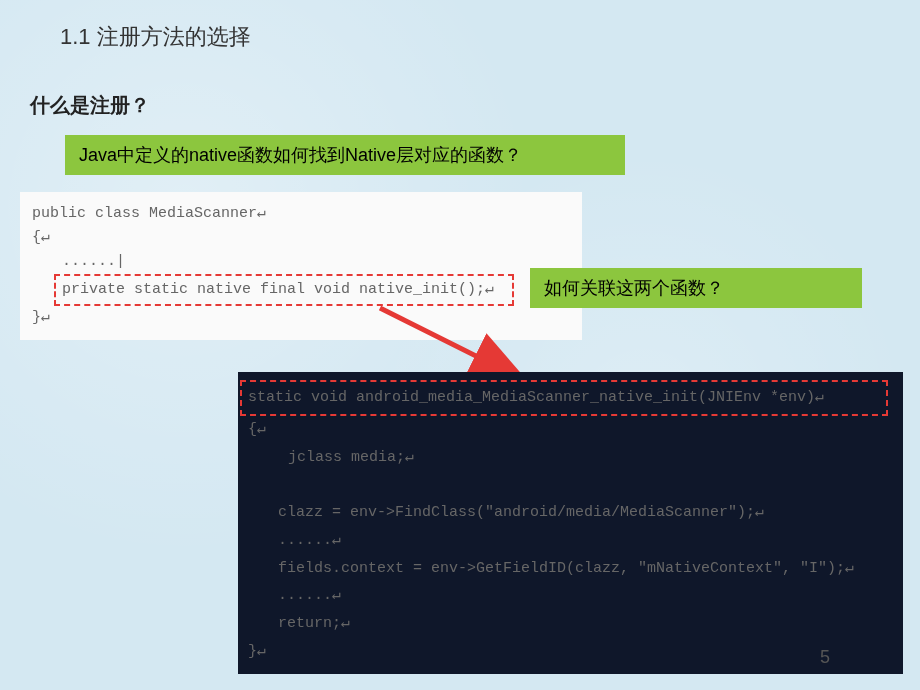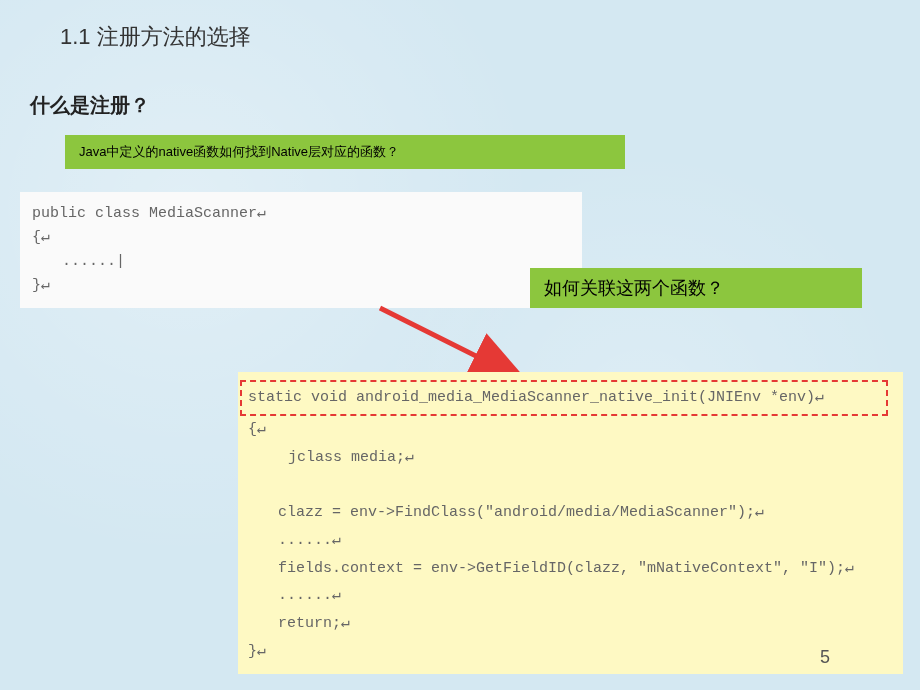--- a/index.html
+++ b/index.html
@@ -34,21 +34,21 @@
       font-weight: bold;
       color: #222;
       font-family: "Microsoft YaHei", sans-serif;
     }
     .green-box-1 {
       position: absolute;
       top: 135px;
       left: 65px;
       background: #8cc63e;
       padding: 8px 14px;
-      font-size: 13px;
+      font-size: 18px;
       color: #000;
       font-family: "Microsoft YaHei", sans-serif;
       width: 560px;
     }
     .green-box-2 {
       position: absolute;
       top: 268px;
       left: 530px;
       background: #8cc63e;
       padding: 8px 14px;
@@ -66,21 +66,21 @@
       padding: 10px 12px;
       font-size: 15px;
       color: #666;
       line-height: 1.6;
     }
     .code-block-2 {
       position: absolute;
       top: 372px;
       left: 238px;
       width: 665px;
-      background: #fef9c3;
+      background: #0f172a;
       padding: 8px 10px;
       font-size: 15px;
       color: #666;
       line-height: 1.85;
     }
     .dashed-red {
       border: 2px dashed #e53935;
       padding: 2px 6px;
       display: inline-block;
       margin-left: -8px;
@@ -117,20 +117,23 @@
 <div class="section-title">1.1 注册方法的选择</div>
 
 <div class="sub-title">什么是注册？</div>
 
 <div class="green-box-1">Java中定义的native函数如何找到Native层对应的函数？</div>
 
 <div class="code-block-1">
   <div class="code-line">public class MediaScanner↵</div>
   <div class="code-line">{↵</div>
   <div class="code-line indent">......|</div>
+  <div class="dashed-red" style="margin-left:22px; width:460px;">
+    <span>private static native final void native_init();↵</span>
+  </div>
   <div class="code-line">}↵</div>
 </div>
 
 <div class="green-box-2">如何关联这两个函数？</div>
 
 <div class="arrow-container">
   <svg width="180" height="90" viewBox="0 0 180 90">
     <defs>
       <marker id="arrowhead" markerWidth="12" markerHeight="10" refX="10" refY="5" orient="auto">
         <polygon points="0 0, 12 5, 0 10" fill="#e53935"></polygon>

